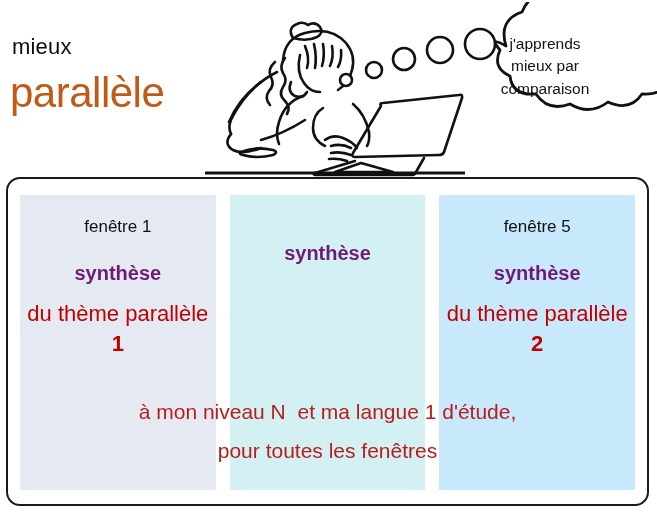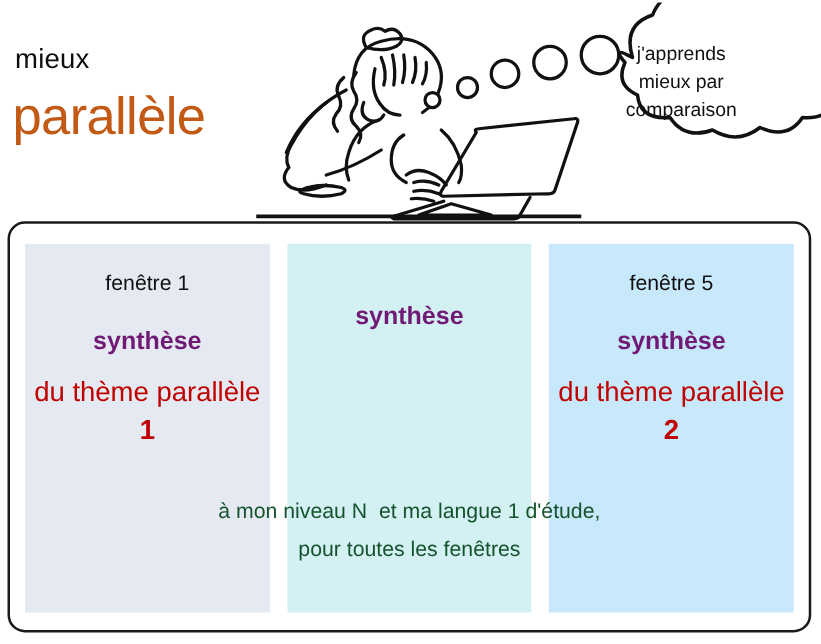--- a/index.html
+++ b/index.html
@@ -137,22 +137,22 @@
     font-weight: bold;
   }
 
   
   #footer-text {
     position: absolute;
     left: 6px;
     top: 393px;
     width: 643px;
     text-align: center;
-    font-size: 17px;
-    color: #14532d;
+    font-size: 21px;
+    color: #b91c1c;
     line-height: 1.85;
   }
   #footer-text div { white-space: pre; }
 </style>
 </head>
 <body>
 
 <div id="header">
 
   <div id="mode-label">mieux</div>

